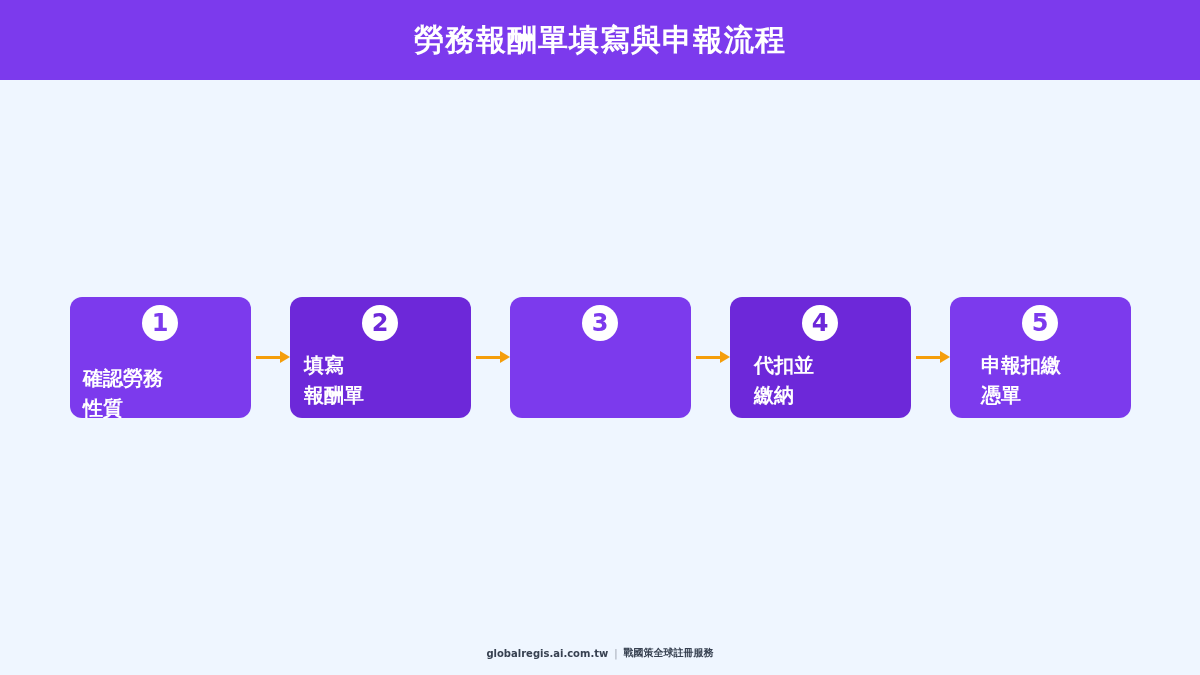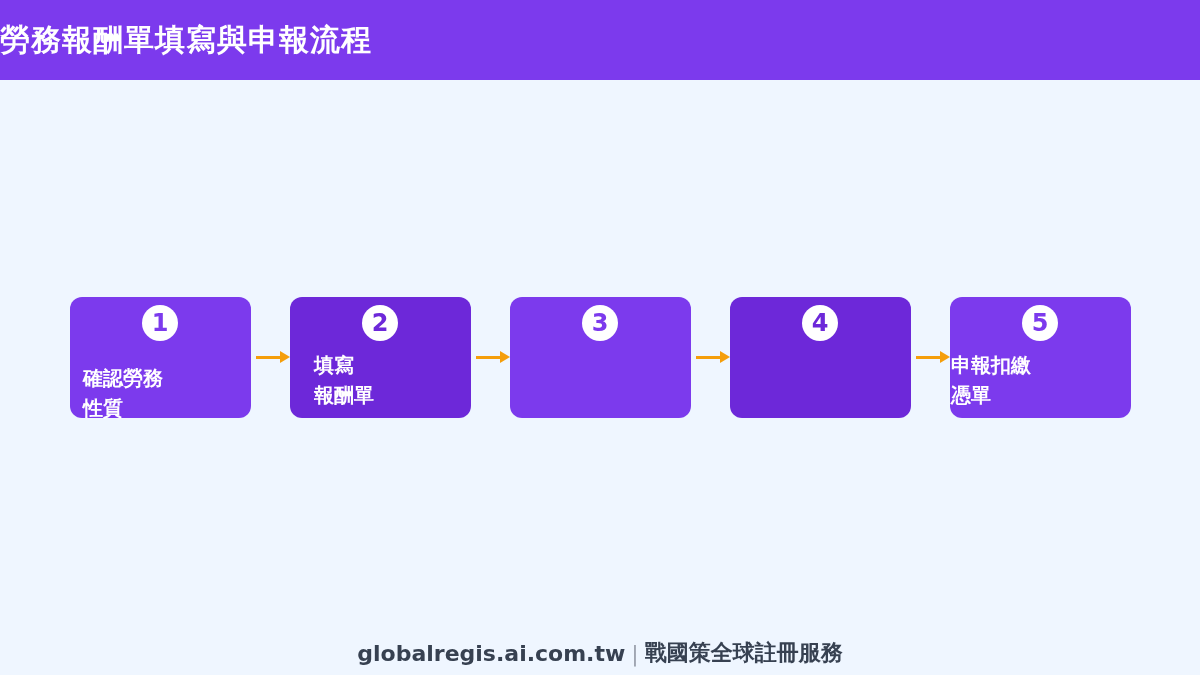--- a/index.html
+++ b/index.html
@@ -5,21 +5,21 @@
     * { box-sizing: border-box; margin: 0; padding: 0; }
     html, body { width: 1200px; height: 675px; overflow: hidden; }
     body {
       background: #eff6ff;
       font-family: "DejaVu Sans", "Liberation Sans", sans-serif;
       position: relative;
     }
     .header {
       position: absolute; left: 0; top: 0; width: 1200px; height: 80px;
       background: #7c3aed;
-      display: flex; align-items: center; 
+      display: flex; align-items: center; justify-content: center;
     }
     .header h1 {
       color: #ffffff; font-size: 30px; font-weight: bold; letter-spacing: 1px;
     }
     .flow {
       position: absolute; left: 70px; top: 297px; width: 1061px; height: 121px;
     }
     .card {
       position: absolute; top: 0; width: 181px; height: 121px;
       border-radius: 12px;
@@ -48,21 +48,21 @@
       position: absolute; left: 0; top: 6px; width: 24px; height: 3px; background: #f59e0b;
     }
     .arrow .head {
       position: absolute; right: 0; top: 1px; width: 0; height: 0;
       border-top: 6px solid transparent; border-bottom: 6px solid transparent;
       border-left: 10px solid #f59e0b;
     }
     .footer {
       position: absolute; left: 0; top: 640px; width: 1200px; height: 26px;
       display: flex; align-items: center; justify-content: center;
-      font-size: 22px; font-weight: bold; color: #374151;
+      font-size: 10px; font-weight: bold; color: #374151;
     }
     .footer .sep { color: #9ca3af; font-weight: normal; margin: 0 6px; }
   </style>
 </head>
 <body>
 
 <div class="header">
   <h1>勞務報酬單填寫與申報流程</h1>
 </div>
 
@@ -74,49 +74,53 @@
       <span>性質</span>
     </div>
   </div>
   <div class="arrow" style="left:186px;">
       <div class="shaft"></div>
       <div class="head"></div>
     </div>
 
   <div class="card dark" style="left:220px;">
     <div class="badge">2</div>
-    <div class="label" style="left:24px;">
+    <div class="label" style="left:14px;">
       <span>填寫</span>
       <span>報酬單</span>
     </div>
   </div>
   <div class="arrow" style="left:406px;">
       <div class="shaft"></div>
       <div class="head"></div>
     </div>
 
   <div class="card light" style="left:440px;">
     <div class="badge">3</div>
   </div>
   <div class="arrow" style="left:626px;">
       <div class="shaft"></div>
       <div class="head"></div>
     </div>
 
   <div class="card dark" style="left:660px;">
     <div class="badge">4</div>
+    <div class="label" style="left:24px;">
+      <span>代扣並</span>
+      <span>繳納</span>
+    </div>
   </div>
   <div class="arrow" style="left:846px;">
       <div class="shaft"></div>
       <div class="head"></div>
     </div>
 
   <div class="card light" style="left:880px;">
     <div class="badge">5</div>
-    <div class="label" style="left:1px;">
+    <div class="label" style="left:31px;">
       <span>申報扣繳</span>
       <span>憑單</span>
     </div>
   </div>
 </div>
 
 <div class="footer">
   <span>globalregis.ai.com.tw</span>
   <span class="sep">|</span>
   <span>戰國策全球註冊服務</span>

